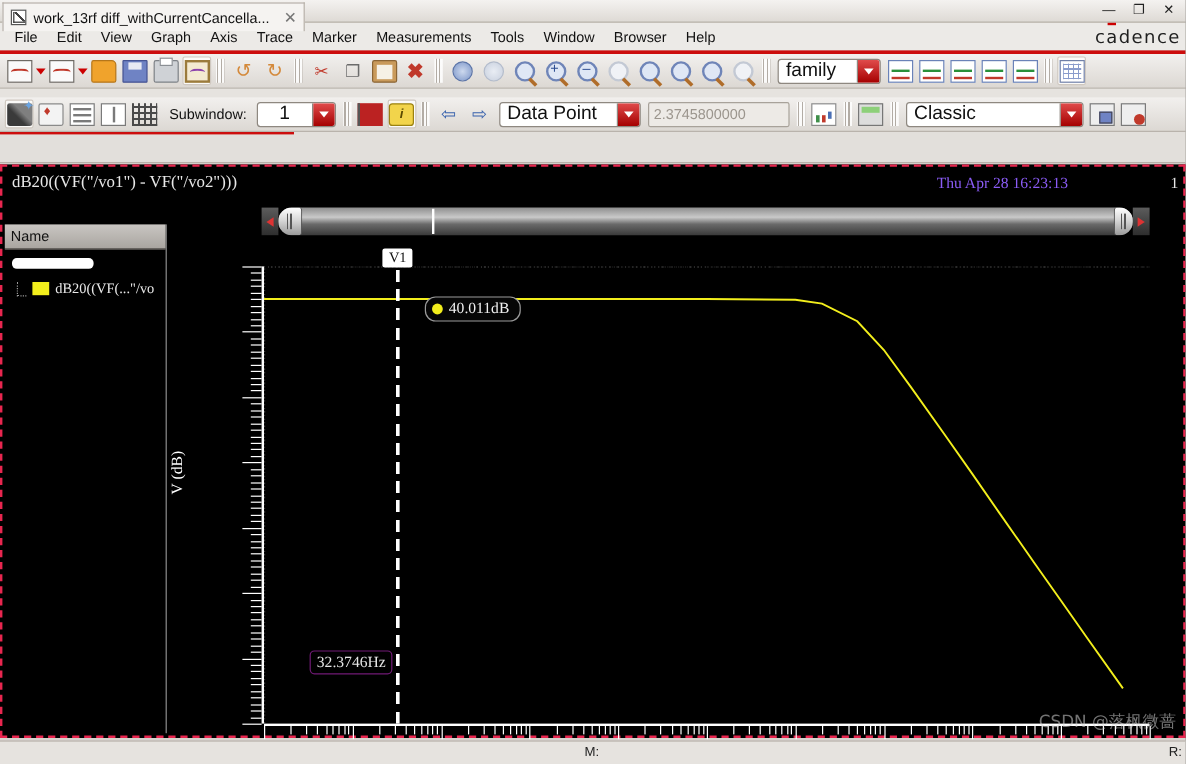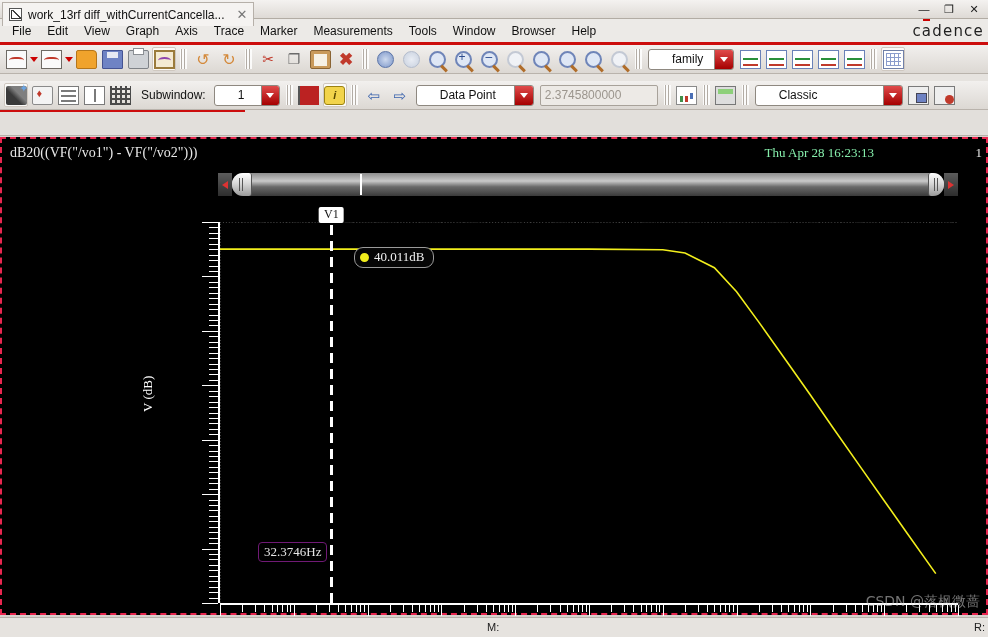--- a/index.html
+++ b/index.html
@@ -85,21 +85,21 @@
     border-right:4px solid transparent;border-top:5px solid #c00;
   }
   .tblabel { font-size: 12px; color:#111; margin: 0 5px 0 8px; }
 
   .combo {
     height: 21px; background: #fff; border: 1px solid #8e8880;
     border-radius: 3px; display: flex; align-items: center;
     overflow: hidden; margin: 0 3px;
   }
   .combo .val {
-    flex: 1; font-size: 12px; color: #111; padding: 0 23px; white-space: nowrap;
+    flex: 1; font-size: 16px; color: #111; padding: 0 6px; white-space: nowrap;
     overflow: hidden;
   }
   .combo .drop {
     width: 19px; height: 100%;
     background: linear-gradient(#e04b4b,#a50000);
     display: flex; align-items: center; justify-content: center;
     border-left: 1px solid #8e8880;
   }
   .combo .drop i {
     width:0;height:0;border-left:4px solid transparent;border-right:4px solid transparent;
@@ -197,21 +197,21 @@
   .graphwrap {
     position: absolute; top: 137px; left: 0; width: 988px; height: 478px;
     background: #000;
     border: 2px dashed #e8264f;
   }
   .graphtitle {
     position: absolute; left: 8px; top: 6px; font-size: 14px; color: #e8e8e8;
     font-family: "Liberation Serif", serif;
   }
   .graphdate {
-    position: absolute; right: 112px; top: 6px; font-size: 13px; color: #86efac;
+    position: absolute; right: 96px; top: 6px; font-size: 13px; color: #8b5cf6;
     font-family: "Liberation Serif", serif; text-align: right;
   }
   .graphnum {
     position: absolute; right: 4px; top: 6px; font-size: 13px; color: #e8e8e8;
     font-family: "Liberation Serif", serif;
   }
 
   
   .hscroll {
     position: absolute; left: 216px; top: 34px; width: 740px; height: 23px;
@@ -588,20 +588,29 @@
       <div class="trough">
         <div class="thumb-l"></div>
         <div class="tick"></div>
         <div class="thumb-r"></div>
       </div>
       <div class="arr r">
           <i></i>
         </div>
     </div>
 
+    <div class="namepanel">
+      <div class="namehead">Name</div>
+      <div class="nameblank"></div>
+      <div class="nameitem">
+        <span class="tree"></span>
+        <span class="swatch"></span>
+        <span class="ntxt">dB20((VF(..."/vo</span>
+      </div>
+    </div>
 
     <div class="plot">
       <div class="plotgrid2"></div>
       <div class="plotgrid"></div>
       <svg class="curve" viewBox="0 0 738 381" preserveAspectRatio="none">
         <polyline id="trace-path" fill="none" stroke="#f2ee1c" stroke-width="1.6" points="0.00,27.15 73.80,27.15 111.45,27.15 147.60,27.15 221.40,27.15 295.20,27.16 369.00,27.17 442.80,27.76 465.02,31.02 494.38,45.72 516.60,69.67 538.82,100.15 568.18,141.51 590.40,173.08 612.62,205.20 641.98,247.11 664.20,278.67 686.42,310.24 715.78,351.61"></polyline>
       </svg>
     </div>
 
     <div class="markerline" style="left: 328.453px;"></div>

